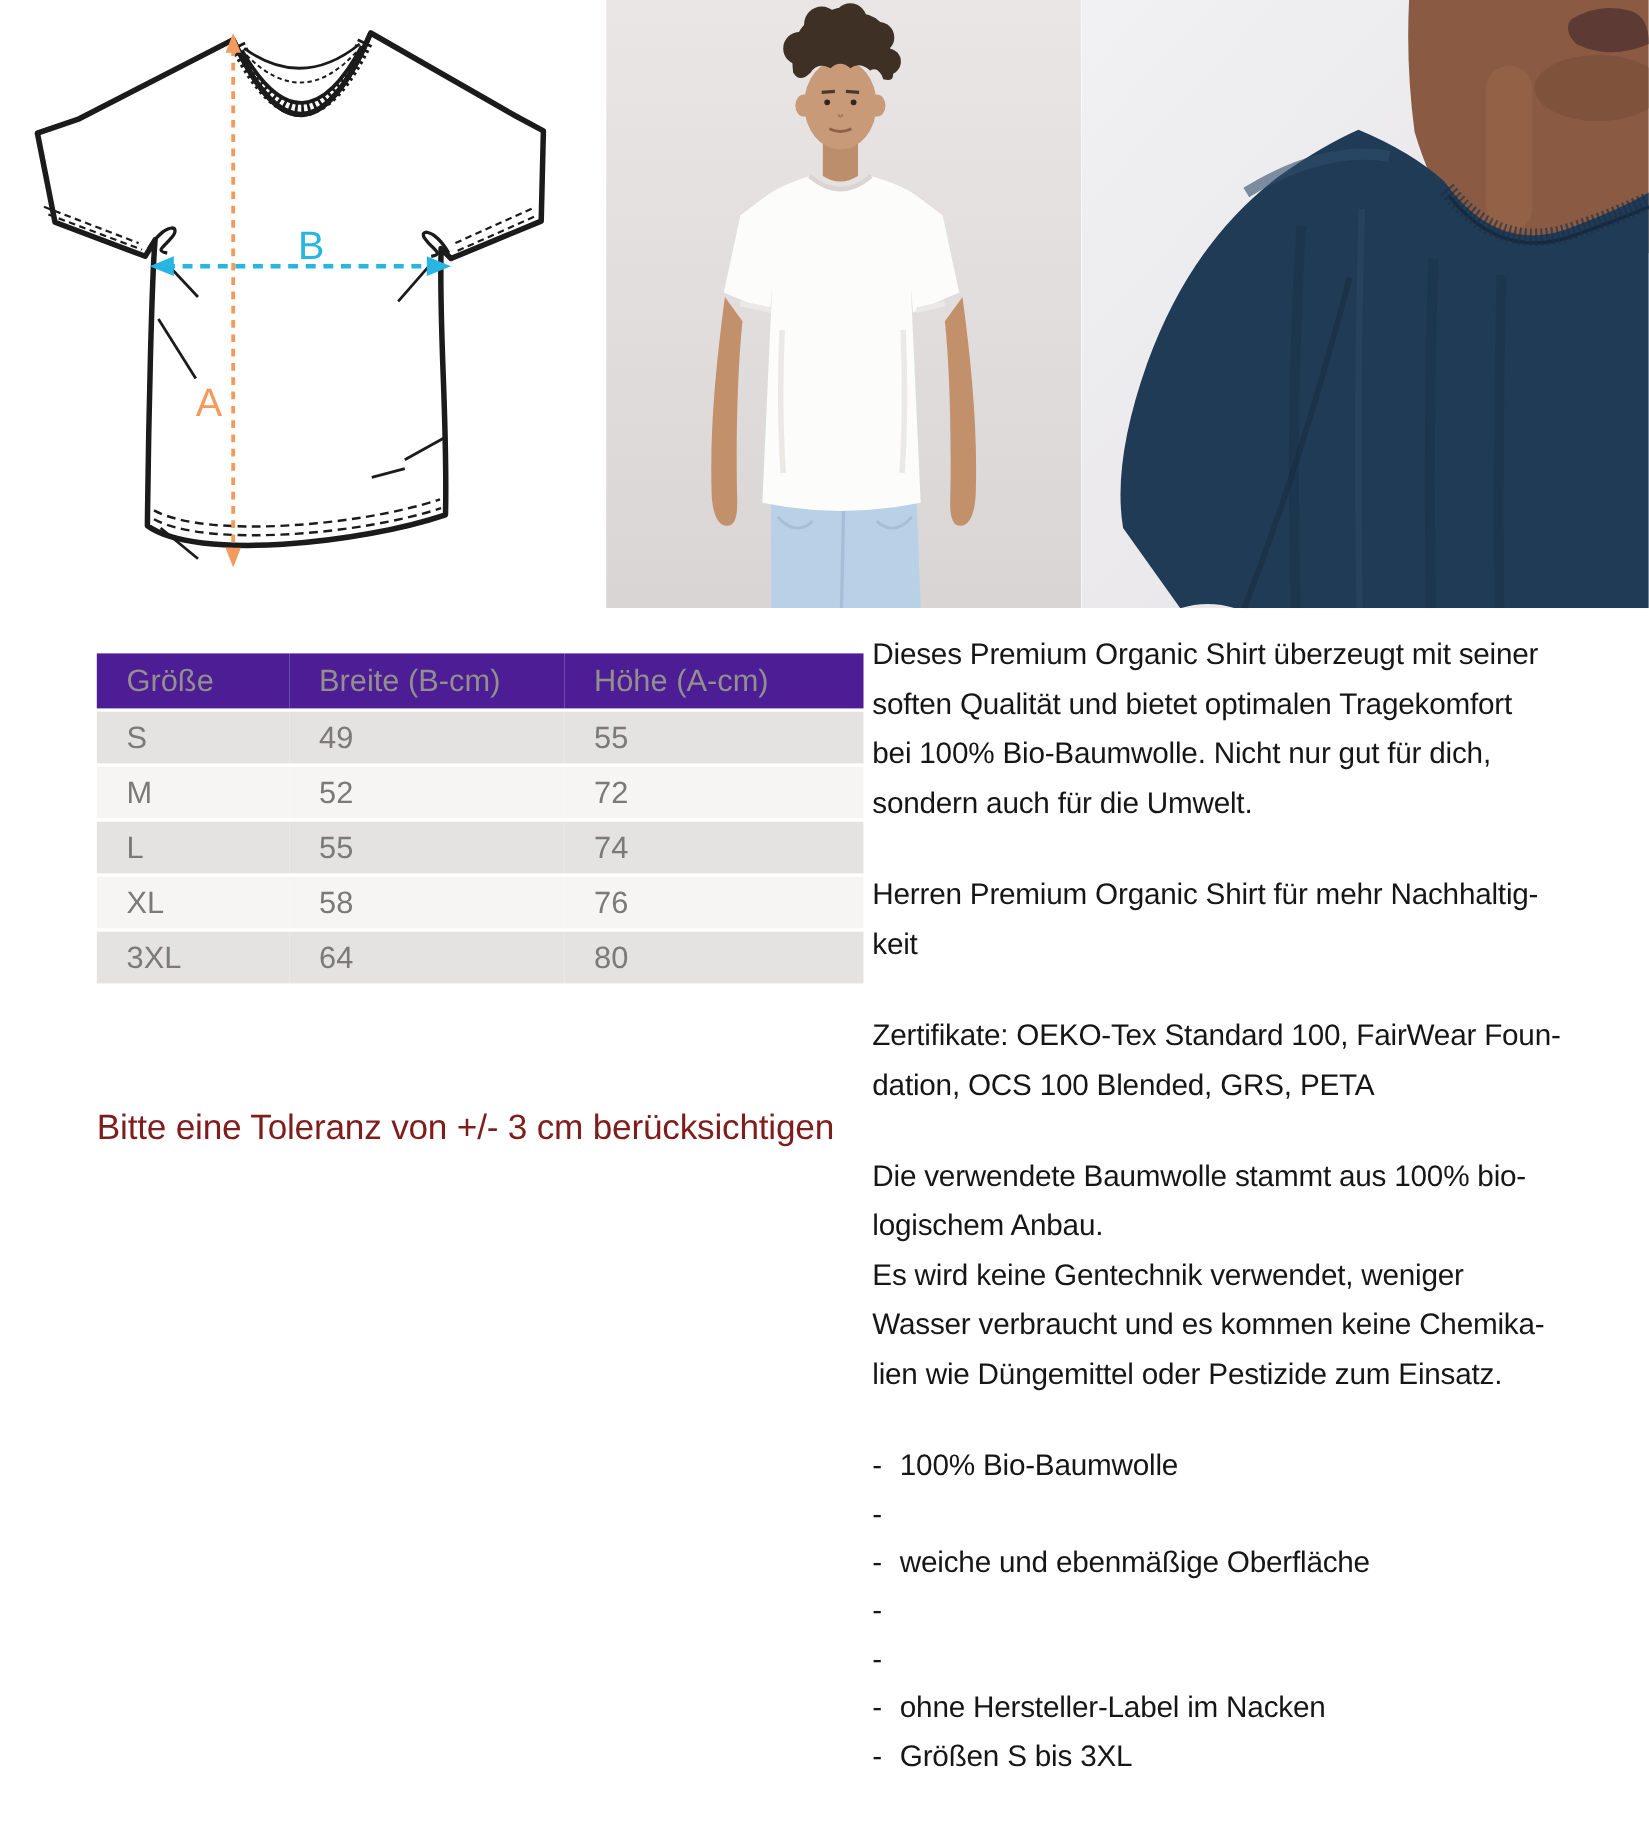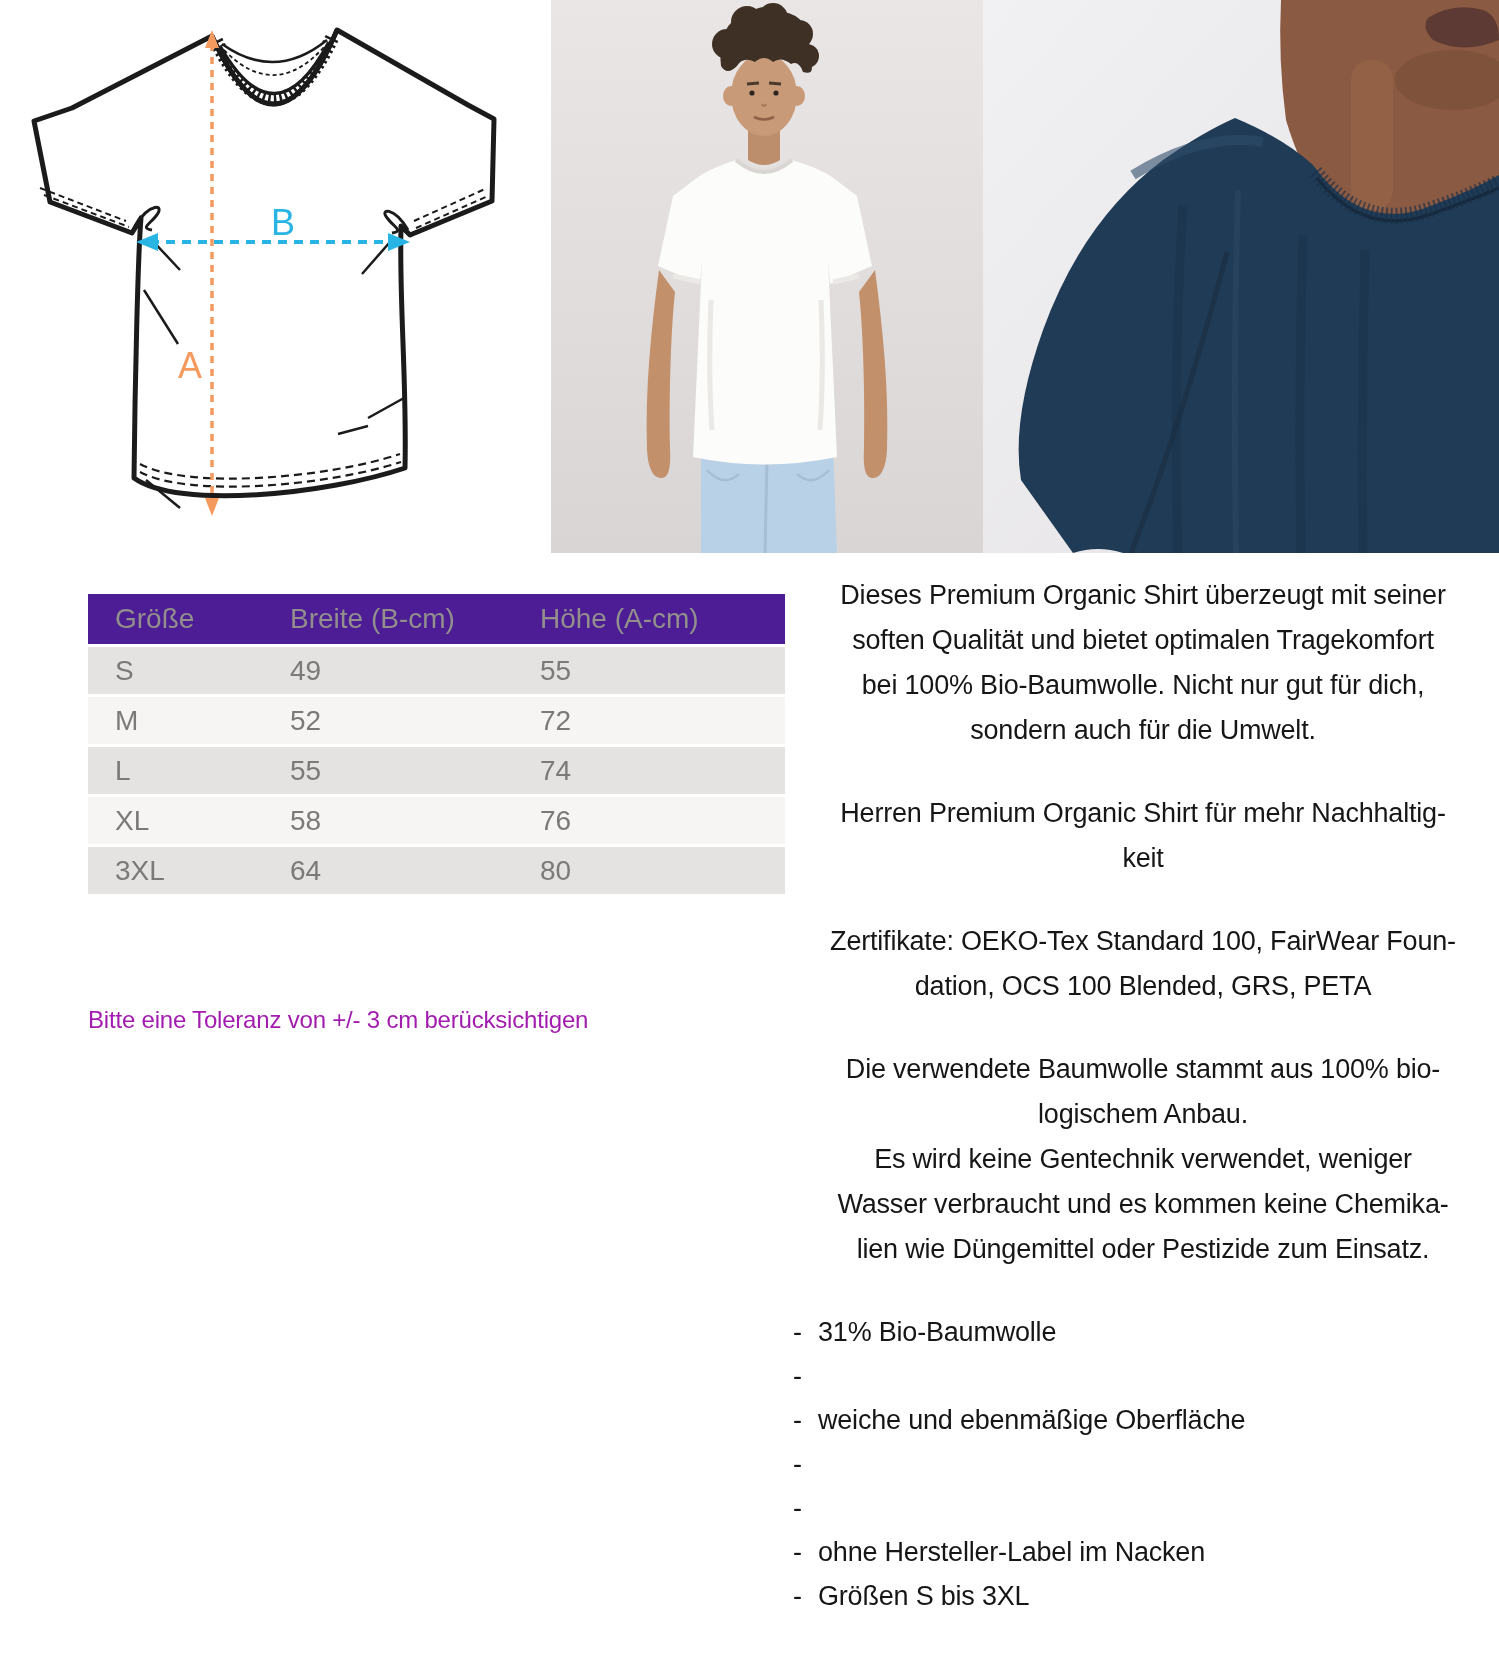--- a/index.html
+++ b/index.html
@@ -16,27 +16,27 @@
   
   .size-table { position:absolute; left:88px; top:591px; width:697px;
                 border-collapse:separate; border-spacing:0 3px; table-layout:fixed;
                 font-size:28px; }
   .size-table th { background:#4c1d95; color:#928f8d; font-weight:400; text-align:left;
                    height:50px; padding-left:27px; vertical-align:middle; }
   .size-table td { color:#7c7a78; height:47px; padding-left:27px; vertical-align:middle; }
   .size-table tbody tr:nth-child(odd)  td { background:#e5e3e1; }
   .size-table tbody tr:nth-child(even) td { background:#f6f5f3; }
 
-  .tolerance { position:absolute; left:88px; top:1006px; font-size:24px; color:#a21caf;
+  .tolerance { position:absolute; left:88px; top:1006px; font-size:32px; color:#7f1d1d;
                letter-spacing:-0.2px; }
 
   
   .description { position:absolute; left:793px; top:573px; width:700px; color:#161616;
                  font-size:27px; line-height:45px; letter-spacing:-0.2px; }
-  .description p { white-space:pre-line; margin:0 0 38px 0;text-align:center; }
+  .description p { white-space:pre-line; margin:0 0 38px 0; }
   .features { list-style:none; margin-top:0; line-height:44px; }
   .features li { display:flex; }
   .features .marker { width:25px; flex:0 0 25px; }
   .features .ftext { white-space:pre-line; }
 </style>
 </head>
 <body>
 
 <div class="sheet">
 
@@ -204,21 +204,21 @@
     <p>Zertifikate: OEKO-Tex Standard 100, FairWear Foun-
 dation, OCS 100 Blended, GRS, PETA</p>
     <p>Die verwendete Baumwolle stammt aus 100% bio-
 logischem Anbau.
 Es wird keine Gentechnik verwendet, weniger
 Wasser verbraucht und es kommen keine Chemika-
 lien wie Düngemittel oder Pestizide zum Einsatz.</p>
     <ul class="features">
       <li>
         <span class="marker">-</span>
-        <span class="ftext">31% Bio-Baumwolle</span>
+        <span class="ftext">100% Bio-Baumwolle</span>
       </li>
       <li>
         <span class="marker">-</span>
       </li>
       <li>
         <span class="marker">-</span>
         <span class="ftext">weiche und ebenmäßige Oberfläche</span>
       </li>
       <li>
         <span class="marker">-</span>

